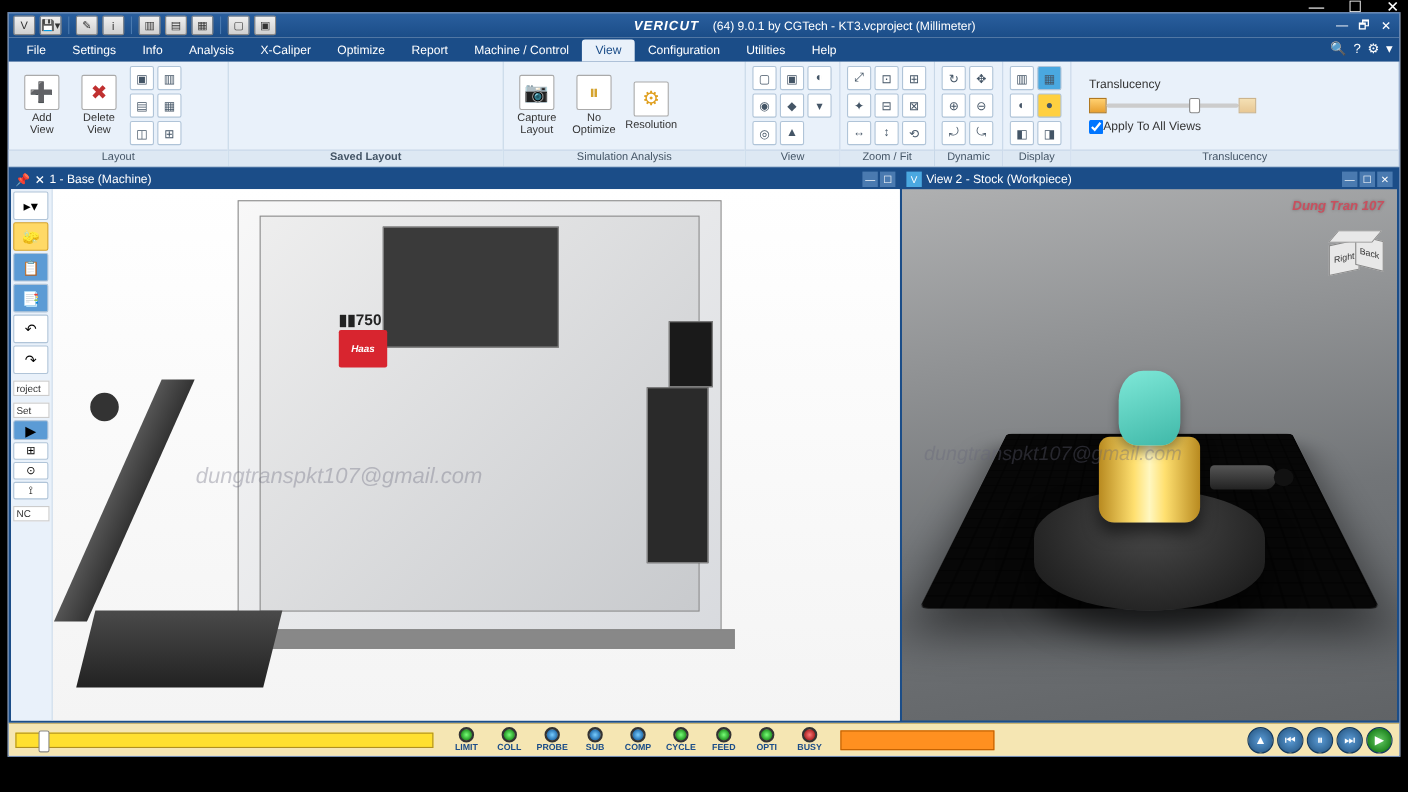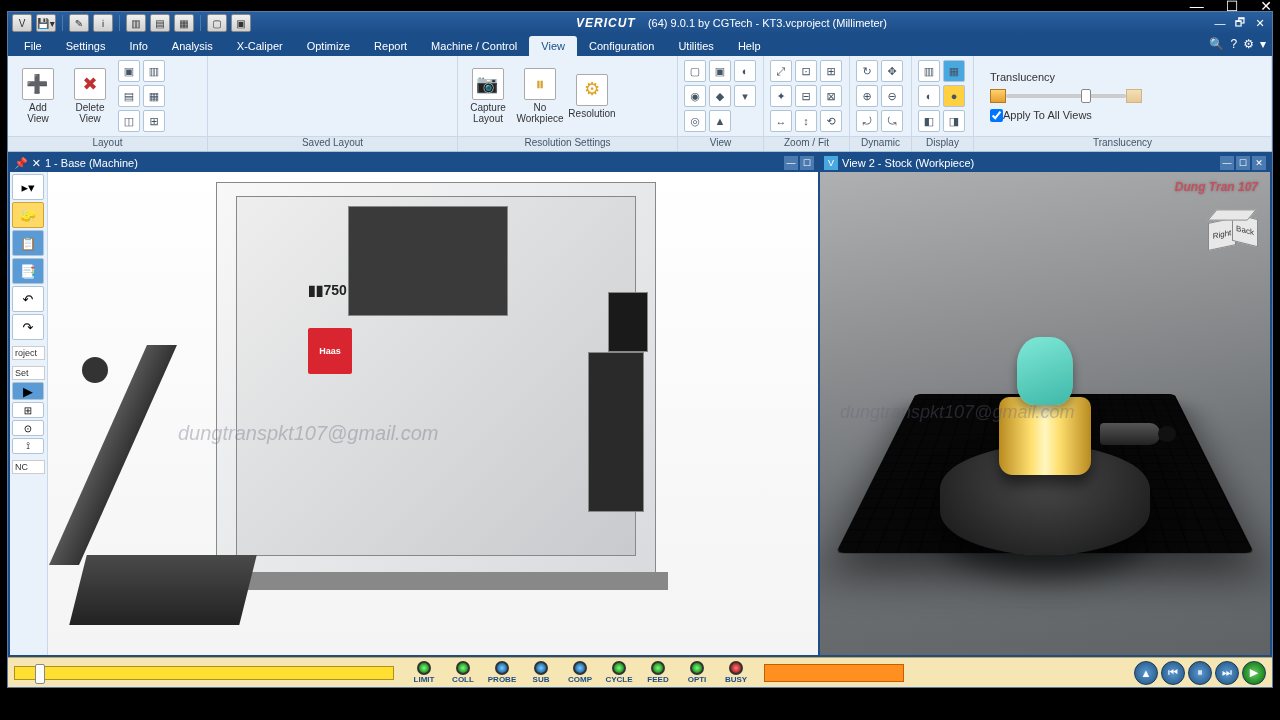--- a/index.html
+++ b/index.html
@@ -85,21 +85,21 @@
 .fixture { position:absolute; left:50%; bottom:100px; transform:translateX(-50%); width:210px; height:110px; background:radial-gradient(ellipse at 50% 30%,#4a4a4a,#151515); border-radius:50%/40%; box-shadow:0 20px 30px rgba(0,0,0,.6); }
 .cyl { position:absolute; left:50%; bottom:180px; transform:translateX(-50%); width:92px; height:78px; background:linear-gradient(90deg,#b88a20,#ffe070 35%,#fff7c0 50%,#ffe070 65%,#b88a20); border-radius:10px 10px 14px 14px; box-shadow:0 10px 14px rgba(0,0,0,.5); }
 .part { position:absolute; left:50%; bottom:250px; transform:translateX(-50%); width:56px; height:68px; background:linear-gradient(160deg,#7fe8d8,#3fb8a8); border-radius:40% 40% 30% 30%; box-shadow:0 6px 10px rgba(0,0,0,.4); }
 .probe { position:absolute; right:110px; bottom:210px; width:60px; height:22px; background:linear-gradient(#555,#222); border-radius:4px 10px 10px 4px; }
 .probe::after { content:""; position:absolute; right:-16px; top:3px; width:18px; height:16px; background:#111; border-radius:50%; }
 
 .conveyor { position:absolute; left:30px; bottom:30px; width:170px; height:250px; }
 .conveyor .arm { position:absolute; bottom:60px; left:20px; width:30px; height:220px; background:linear-gradient(90deg,#555,#333); transform:skewX(-24deg); }
 .conveyor .base { position:absolute; bottom:0; left:0; width:170px; height:70px; background:linear-gradient(#4a4a4a,#222); transform:skewX(-14deg); }
 
-.haas { position:absolute; left:260px; top:156px; width:44px; height:46px; background:#d8252f; color:#fff; font-size:9px; font-weight:700; display:flex; align-items:center; justify-content:center; border-radius:2px; }
+.haas { position:absolute; left:260px; top:128px; width:44px; height:34px; background:#d8252f; color:#fff; font-size:9px; font-weight:700; display:flex; align-items:center; justify-content:center; border-radius:2px; font-style:italic; }
 .m750 { position:absolute; left:260px; top:110px; font-size:14px; font-weight:700; color:#222; }
 </style>
 </head>
 <body>
 
 <div class="outer">
   <div class="chrome">
     <span>—</span>
     <span>☐</span>
     <span>✕</span>
@@ -176,43 +176,43 @@
             <div class="smbtn">▥</div>
             <div class="smbtn">▤</div>
             <div class="smbtn">▦</div>
             <div class="smbtn">◫</div>
             <div class="smbtn">⊞</div>
           </div>
         </div>
         <div class="lbl">Layout</div>
       </div>
 
-      <div class="rgroup" style="width:250px;">
+      <div class="rgroup" style="width:250px;font-weight:bold;">
         <div class="body"></div>
         <div class="lbl">Saved Layout</div>
       </div>
 
       <div class="rgroup" style="width:220px;">
         <div class="body">
           <div class="bigbtn">
             <div class="ico">📷</div>
             <span style="white-space:pre-line;">Capture
 Layout</span>
           </div>
           <div class="bigbtn">
             <div class="ico" style="color:#d4a330;">⏸</div>
             <span style="white-space:pre-line;">No
-Workpiece</span>
+Optimize</span>
           </div>
           <div class="bigbtn">
             <div class="ico" style="color:#e0a020;">⚙</div>
             <span>Resolution</span>
           </div>
         </div>
-        <div class="lbl">Resolution Settings</div>
+        <div class="lbl">Simulation Analysis</div>
       </div>
 
       <div class="rgroup" style="width:86px;">
         <div class="body">
             <div class="smgrid">
           <div class="smbtn">▢</div>
           <div class="smbtn">▣</div>
           <div class="smbtn">◐</div>
           <div class="smbtn">◉</div>
           <div class="smbtn">◆</div>

